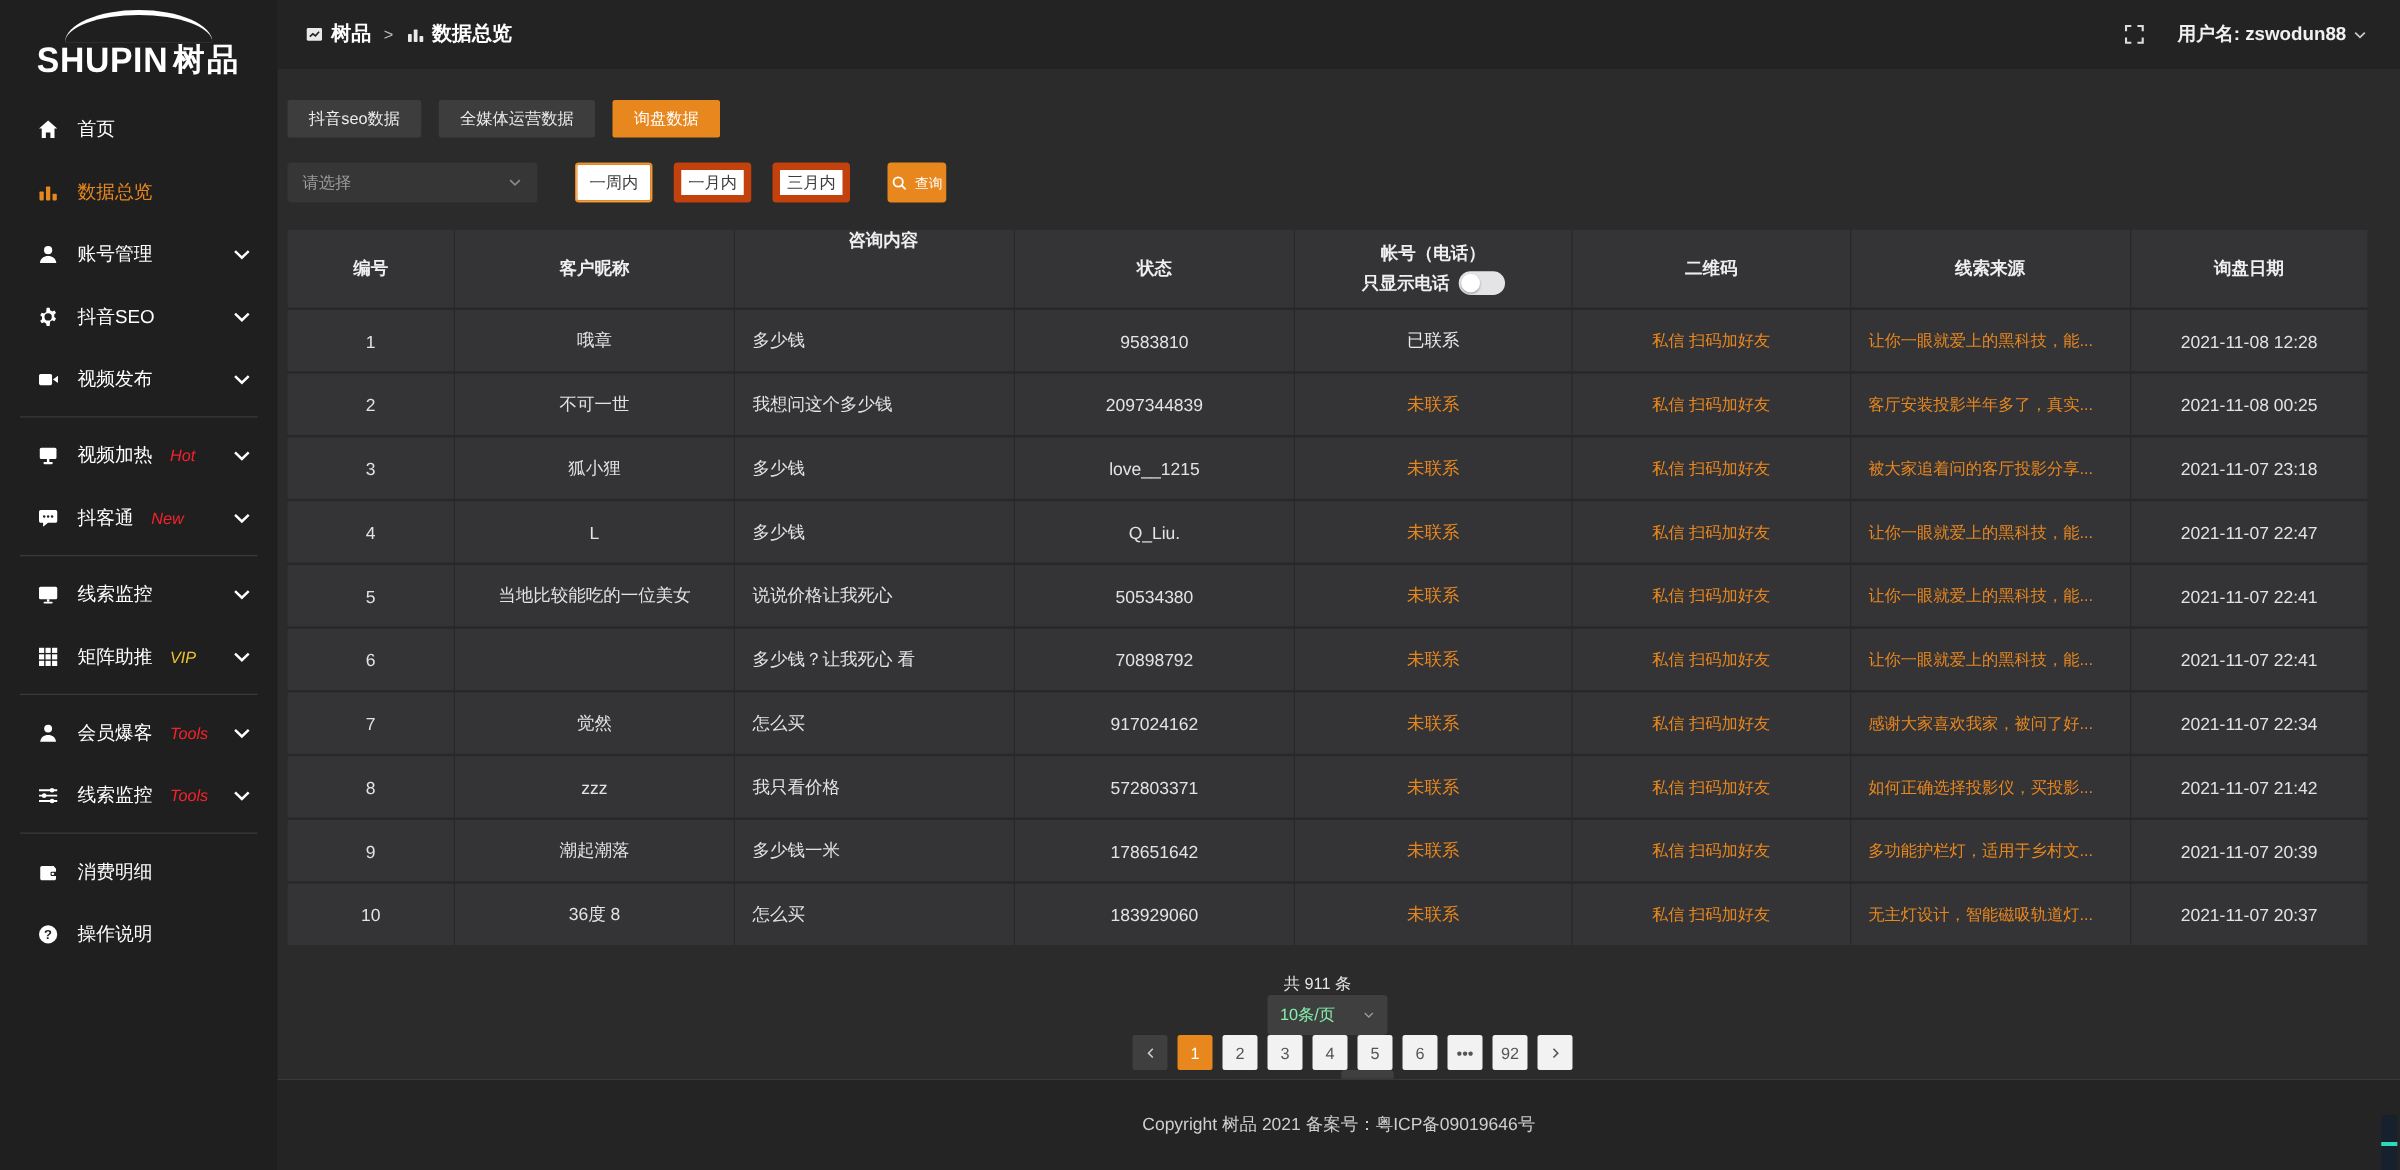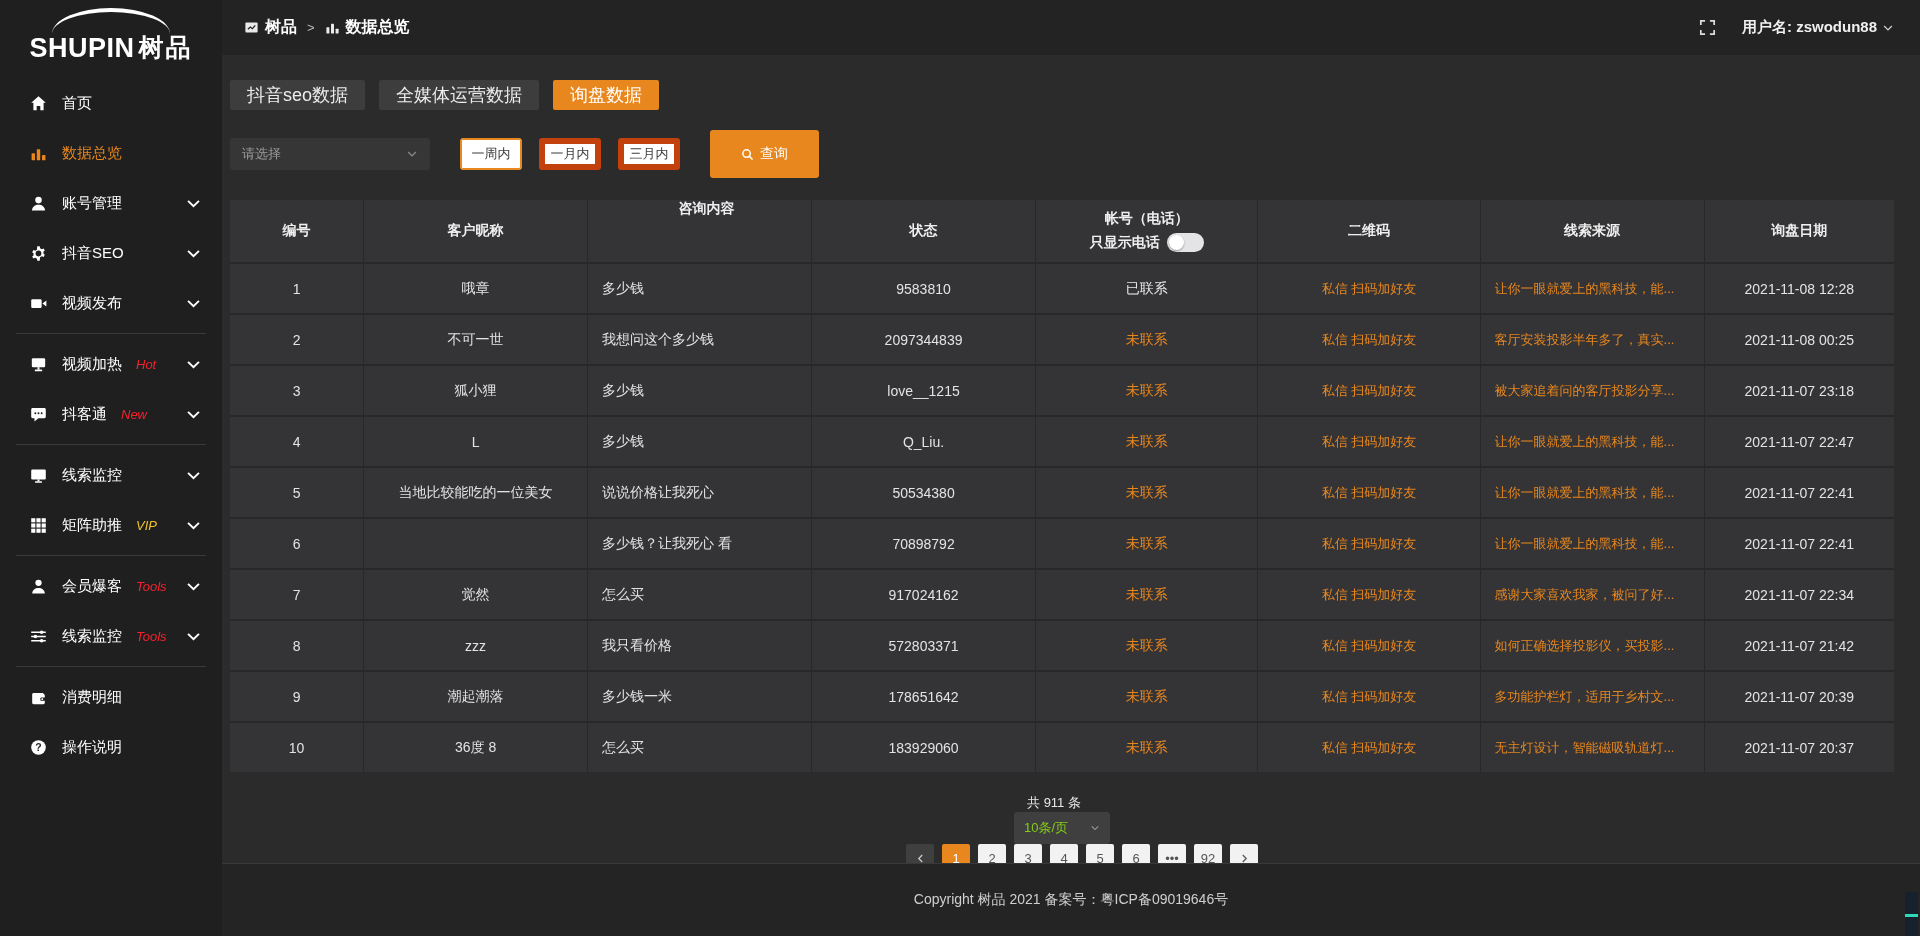--- a/index.html
+++ b/index.html
@@ -33,34 +33,34 @@
   .bc-icon { width:15px; height:15px; margin-right:6px; color:#e9e9e9; }
   .bc-sep { margin:0 10px; color:#bbb; font-size:13px; font-weight:normal; }
   .user-area { margin-left:auto; display:flex; align-items:center; color:#f0f0f0; }
   .fs-icon { width:17px; height:17px; color:#ddd; margin-right:26px; cursor:pointer; }
   .username { font-size:15px; font-weight:bold; cursor:pointer; }
   .user-chevron { width:12px; height:12px; color:#ccc; margin-left:5px; }
 
   
   .content { flex:1; padding:25px 26px 0 8px; min-height:0; }
   .tabs { display:flex; gap:14px; }
-  .tab { height:30px; padding:0 17px; background:#3d3d3d; color:#ececec; font-size:18px;
+  .tab { height:30px; padding:0 17px; background:#3d3d3d; color:#ececec; font-size:13px;
     border:none; border-radius:2px; display:flex; align-items:center; cursor:pointer; }
   .tab.active { background:var(--accent); color:#fff; }
 
   .filters { margin-top:20px; display:flex; align-items:center; }
   .select { width:200px; height:32px; background:#363636; border-radius:3px; padding:0 12px;
     display:flex; align-items:center; justify-content:space-between; color:#9b9b9b; font-size:13px; cursor:pointer; }
   .select .icn { width:12px; height:12px; color:#8a8a8a; }
   .periods { display:flex; margin-left:30px; gap:17px;align-items:center; }
   .period-btn { width:62px; height:32px; background:#fff; color:#3c3c3c; font-size:13px;
     border:6px solid #c2410c; border-radius:3px; cursor:pointer; }
   .period-btn.active { border:1px solid var(--accent); box-shadow:0 0 0 1px var(--accent) inset; }
-  .query-btn { margin-left:30px; height:48px; padding:0 31px; background:var(--accent); color:#fff;
-    border:none; border-radius:3px; font-size:14px; display:flex; align-items:center; gap:6px; cursor:pointer; }
+  .query-btn { margin-left:30px; height:32px; padding:0 3px; background:var(--accent); color:#fff;
+    border:none; border-radius:3px; font-size:11px; display:flex; align-items:center; gap:6px; cursor:pointer; }
   .query-btn .icn { width:13px; height:13px; }
 
   
   .table { margin-top:22px; display:grid;
     grid-template-columns:8% 13.4% 13.4% 13.4% 13.3% 13.3% 13.4% minmax(0,1fr);
     background:var(--line); column-gap:1px; row-gap:2px; width:100%; }
   .th, .td { background:var(--cell); display:flex; align-items:center; justify-content:center;
     color:#e3e3e3; font-size:14px; min-width:0; }
   .th { height:62px; font-weight:bold; color:#efefef; flex-direction:column; gap:5px; }
   .td { height:49px; }
@@ -72,21 +72,21 @@
   .status-pending { color:var(--accent); }
   .status-contacted { color:#e9e9e9; }
   .qr-links, .source-link { color:var(--accent); font-size:13px; cursor:pointer; }
   .source-link { white-space:nowrap; overflow:hidden; text-overflow:ellipsis; display:block; width:100%; padding-right:10px; }
   .td.src { padding-right:8px; }
 
   
   .pagination { margin-top:22px; display:flex; align-items:center; color:#e6e6e6; font-size:13px;flex-direction:column; }
   .pg-total { margin-right:16px; }
   .pg-size { width:96px; height:28px; background:#3f3f3f; border-radius:3px; padding:16px 10px;
-    display:flex; align-items:center; justify-content:space-between; color:#84cc16; cursor:pointer; }
+    display:flex; align-items:center; justify-content:space-between; color:#86efac; cursor:pointer; }
   .pg-size .icn { width:10px; height:10px; color:#999; }
   .pg-nav { display:flex; align-items:center; margin-left:40px; gap:8px; }
   .pg-btn { min-width:28px; height:28px; border:none; border-radius:2px; background:#f2f2f3; color:#555;
     font-size:13px; display:flex; align-items:center; justify-content:center; cursor:pointer; }
   .pg-btn.active { background:var(--accent); color:#fff; }
   .pg-btn.prev { background:#3f3f3f; color:#ccc; }
   .pg-btn .icn { width:11px; height:11px; }
   .pg-goto { margin-left:50px; display:flex; align-items:center; gap:9px; }
   .pg-input { width:42px; height:28px; background:#3f3f3f; border:none; border-radius:3px;
     color:#fff; text-align:center; font-size:13px; }

